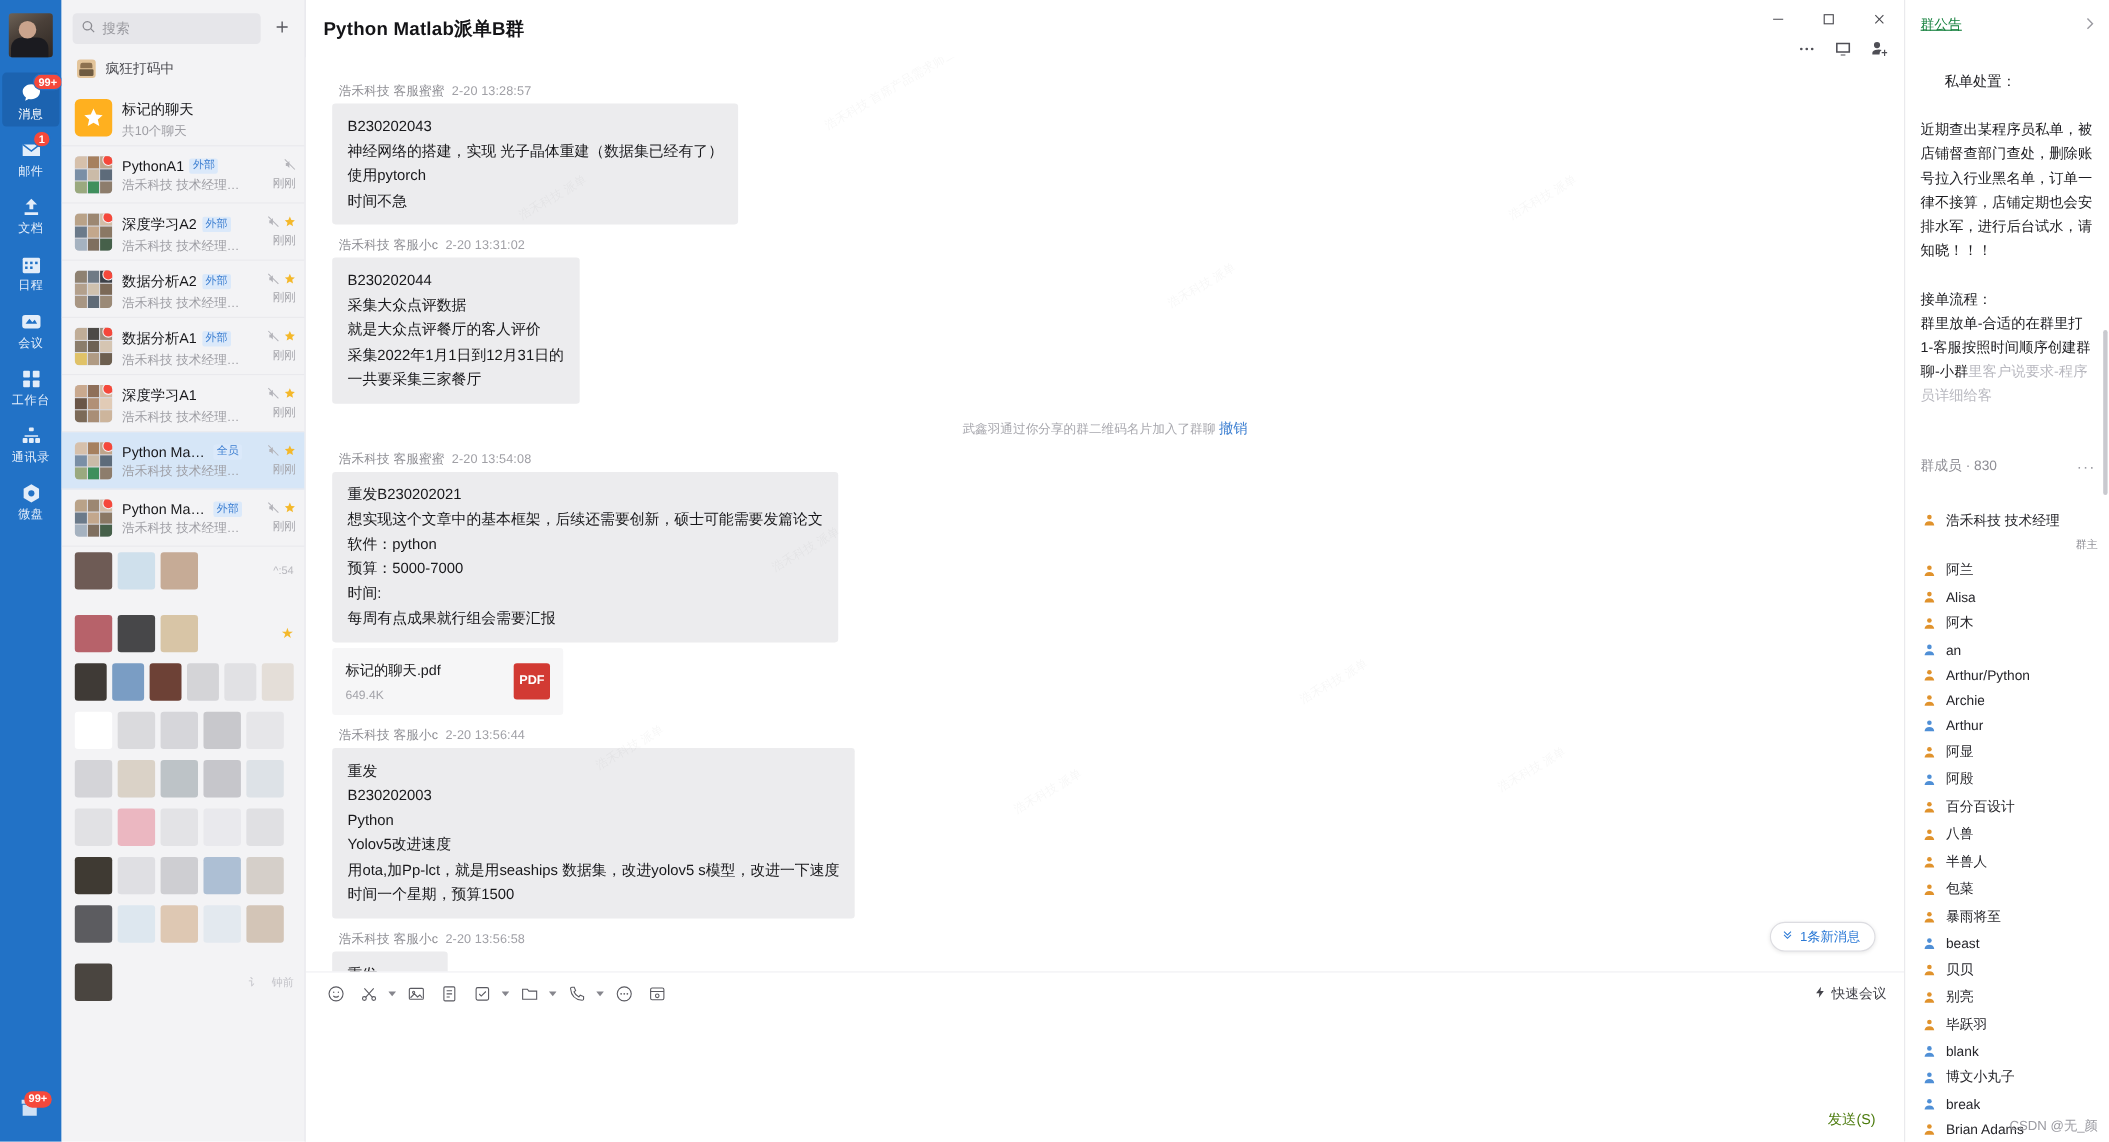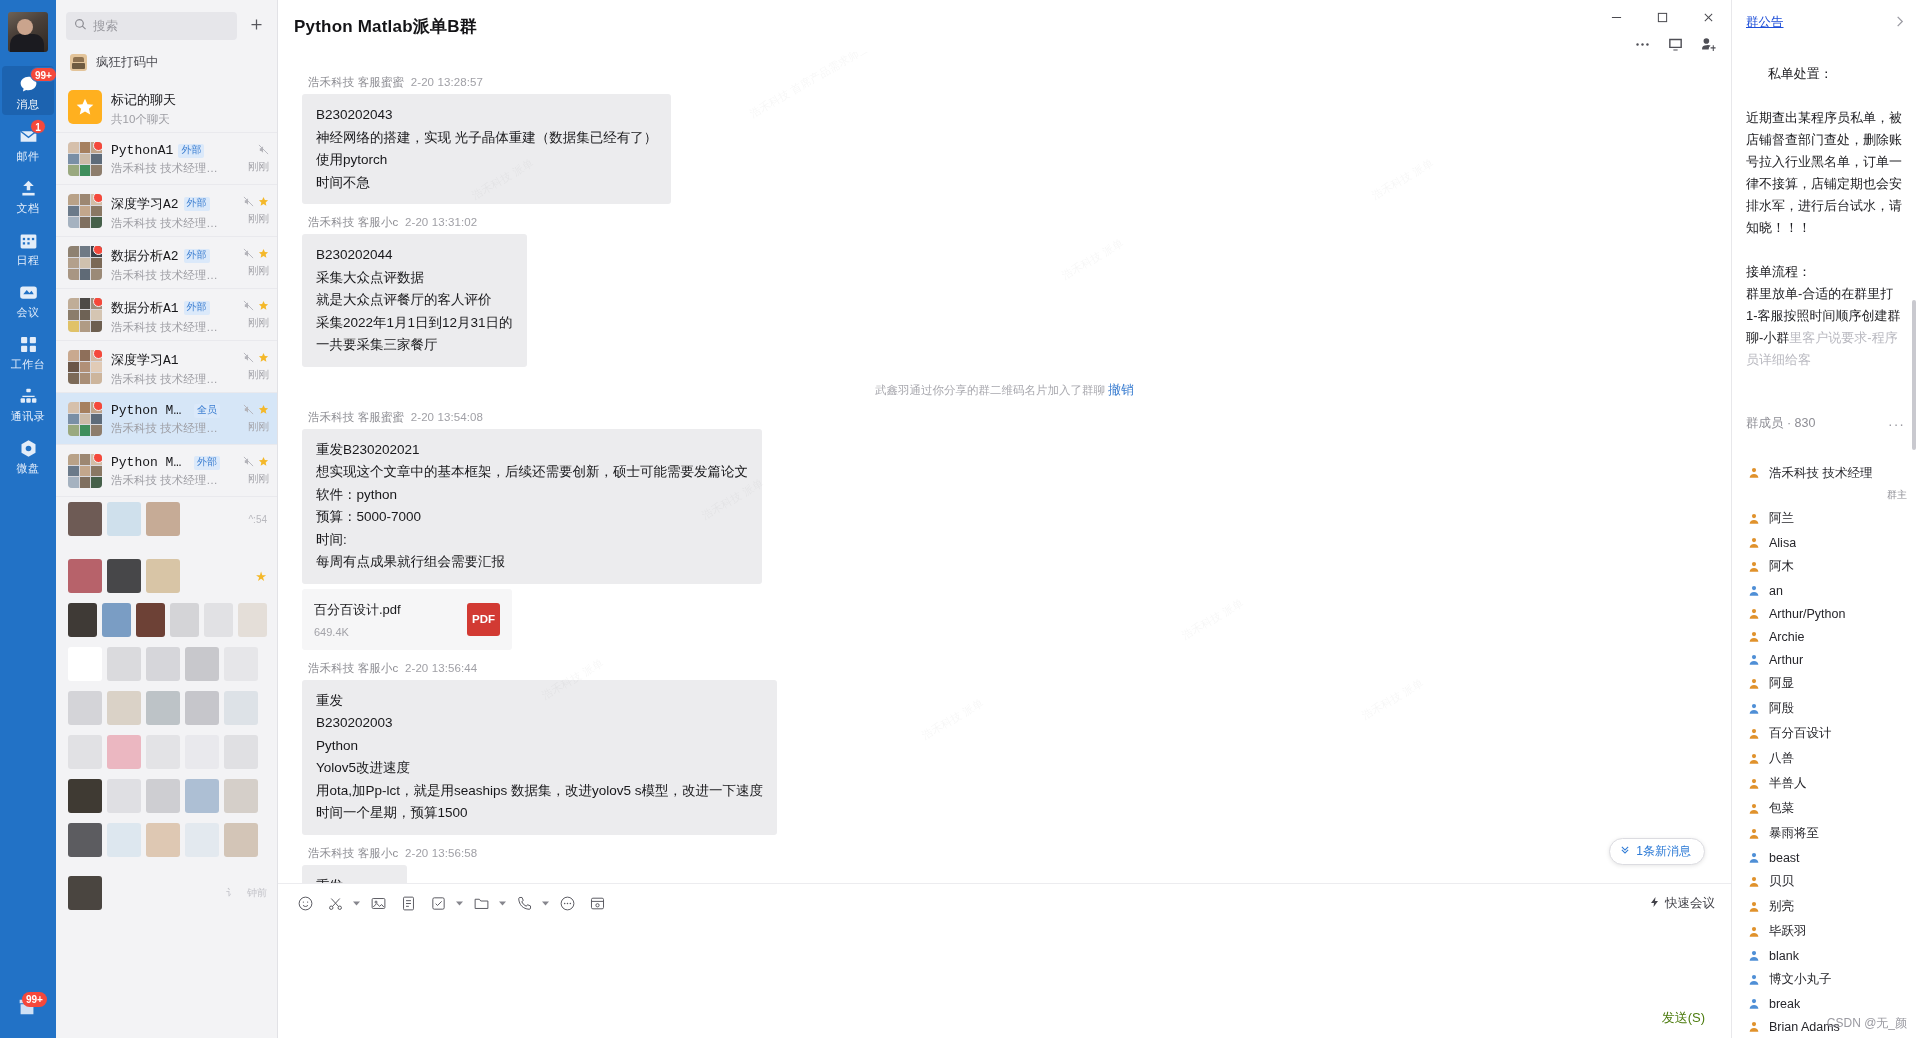--- a/index.html
+++ b/index.html
@@ -100,21 +100,21 @@
   .chat-row.star-row { border-bottom:1px solid #e9e9ed; }
   .av { width:34px;height:34px;flex:0 0 34px;border-radius:4px;position:relative;overflow:hidden;
         display:grid; grid-template-columns:repeat(3,1fr); grid-template-rows:repeat(3,1fr); gap:1px; background:#d9d9de;}
   .av i { display:block; }
   .av-star { width:34px;height:34px;flex:0 0 34px;border-radius:5px;background:#ffb01f;
              display:flex;align-items:center;justify-content:center;}
   .av-star svg{width:20px;height:20px;fill:#fff;}
   .dot { position:absolute; top:-2px; right:-2px; width:11px;height:11px;border-radius:50%;
          background:#f5483b; border:1.5px solid #f3f3f5; }
   .chat-mid { flex:1; min-width:0; padding-top:1px;}
-  .chat-name-line{ display:flex; align-items:center; gap:5px;font-family:Liberation Mono, monospace; }
+  .chat-name-line{ display:flex; align-items:center; gap:5px; }
   .chat-name { font-size:13px; color:#17171a; white-space:nowrap; overflow:hidden; text-overflow:ellipsis; max-width:98px;}
   .tag { font-size:10px; color:#3d7fd1; background:#dbe9fa; border-radius:2px; padding:1px 3px; line-height:12px; flex:0 0 auto;}
   .tag.all { color:#3d7fd1; background:#dbe9fa; }
   .chat-sub { font-size:11.5px; color:#9d9da3; margin-top:3px; white-space:nowrap; overflow:hidden; text-overflow:ellipsis; }
   .chat-right{ width:40px; flex:0 0 40px; display:flex; flex-direction:column; align-items:flex-end; gap:4px; padding-top:2px;}
   .chat-icons{ display:flex; align-items:center; gap:4px; height:12px;}
   .mute svg{width:11px;height:11px;fill:#b4b4ba;}
   .star-ic svg{width:11px;height:11px;fill:#f4b82a;}
   .chat-time{ font-size:10.5px; color:#a6a6ac; }
 
@@ -179,21 +179,21 @@
   .editor { flex:1; padding:4px 22px; }
   .send-row { height:34px; display:flex; align-items:center; justify-content:flex-end; padding:0 26px 6px 0;}
   .send-txt { font-size:13px; color:#4d7c0f; cursor:pointer;}
 
   
   .right {
     width:186px; flex:0 0 186px; border-left:1px solid #e8e8eb; background:#fff;
     display:flex; flex-direction:column; overflow:hidden; position:relative;
   }
   .ann-head { display:flex; align-items:center; justify-content:space-between; padding:14px 12px 6px 14px;}
-  .ann-head .t { font-size:12.5px; color:#1d4ed8;text-decoration:underline; }
+  .ann-head .t { font-size:12.5px; color:#15803d;text-decoration:underline; }
   .ann-head svg{ width:11px;height:11px; fill:none; stroke:#9b9ba2; stroke-width:1.4;}
   .ann-body { padding:4px 14px 10px 14px; font-size:13px; line-height:22px; color:#1d1d21; white-space:pre-wrap;}
   .ann-body .fade { color:#b9b9c0; }
   .mem-head { display:flex; align-items:center; justify-content:space-between; padding:12px 12px 8px 14px; }
   .mem-head .t{ font-size:12.5px; color:#8e8e95;}
   .mem-head .more{ color:#9b9ba2; font-size:14px; letter-spacing:1px; cursor:pointer;}
   .mem { display:flex; align-items:center; gap:8px; padding:4px 10px 4px 14px; cursor:pointer;}
   .mem-av { width:15px;height:15px; flex:0 0 15px; display:flex;align-items:center;justify-content:center;}
   .mem-av svg{ width:14px;height:14px; fill:#e0922c;}
   .mem-av.blue svg{ fill:#4f8fd6;}
@@ -701,21 +701,21 @@
 一共要采集三家餐厅</div></div>
             <div class="sys-msg"><span>武鑫羽通过你分享的群二维码名片加入了群聊 </span><a>撤销</a></div>
             <div class="msg"><div class="msg-meta"><span class="who">浩禾科技 客服蜜蜜</span>&nbsp;&nbsp;<span>2-20 13:54:08</span></div><div class="bubble">重发B230202021
 想实现这个文章中的基本框架，后续还需要创新，硕士可能需要发篇论文
 软件：python
 预算：5000-7000
 时间:
 每周有点成果就行组会需要汇报</div></div>
             <div><div class="file-card">
                 <div class="file-meta">
-                  <div class="fname">百分百设计.pdf</div>
+                  <div class="fname">标记的聊天.pdf</div>
                   <div class="fsize">649.4K</div>
                 </div>
                 <div class="pdf-badge">PDF</div>
               </div></div>
             <div class="msg"><div class="msg-meta"><span class="who">浩禾科技 客服小c</span>&nbsp;&nbsp;<span>2-20 13:56:44</span></div><div class="bubble">重发
 B230202003
 Python
 Yolov5改进速度
 用ota,加Pp-lct，就是用seaships 数据集，改进yolov5 s模型，改进一下速度
 时间一个星期，预算1500</div></div>

